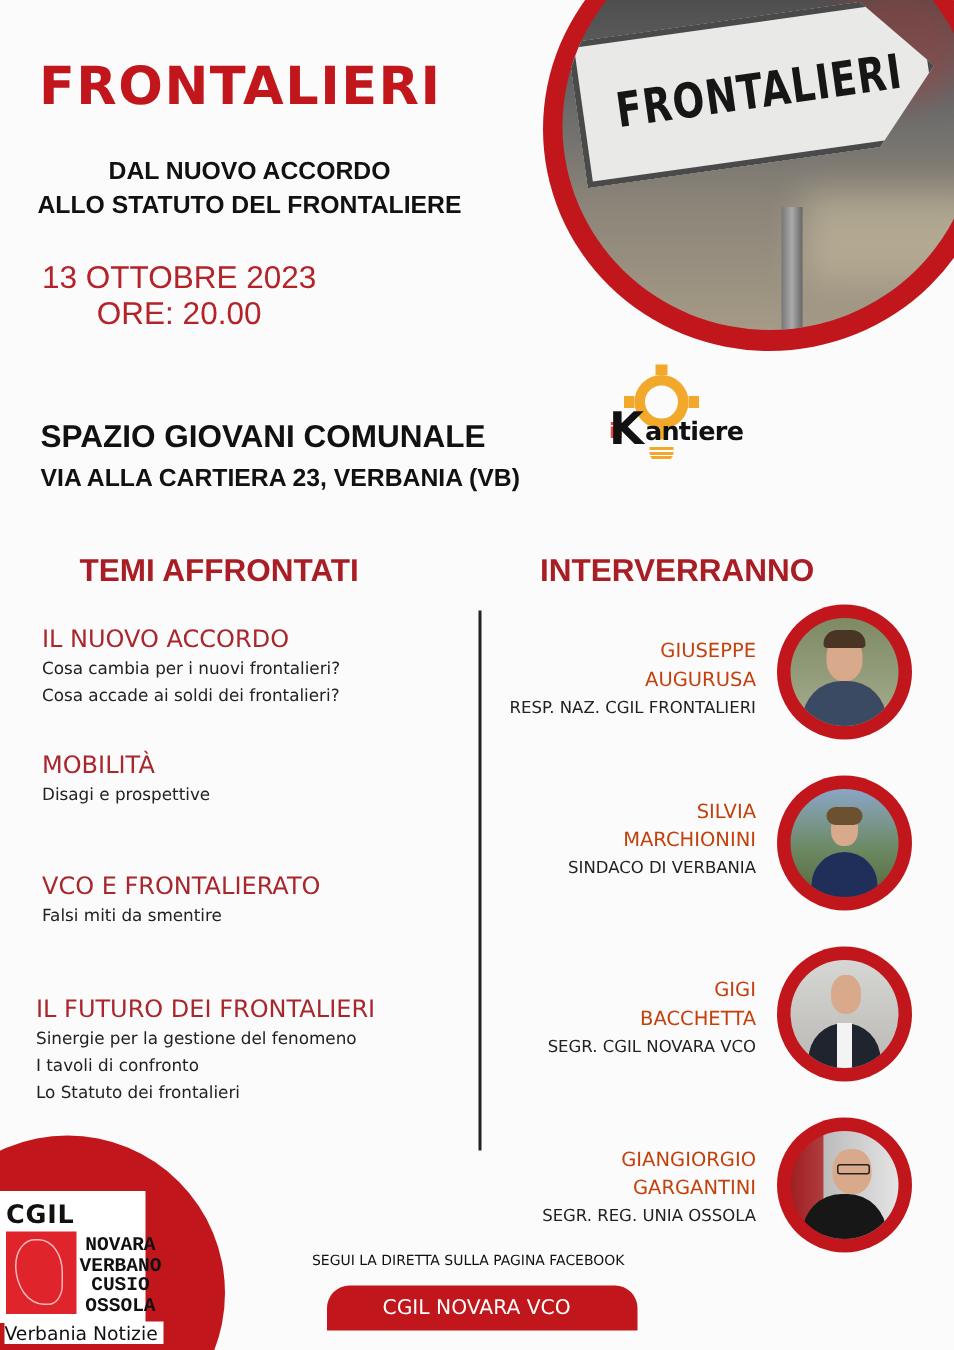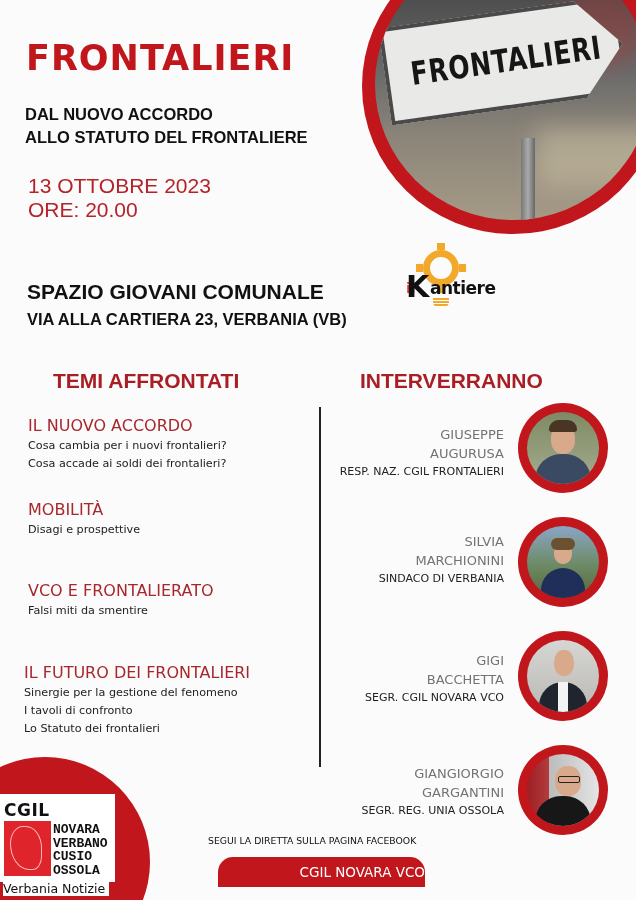--- a/index.html
+++ b/index.html
@@ -1,19 +1,19 @@
 <!DOCTYPE html>
 <html><head>
 <meta charset="utf-8">
 <style>
   * { margin:0; padding:0; box-sizing:border-box; }
   html, body { width:636px; height:900px; overflow:hidden; background:#fbfbfb; }
   body { position:relative; font-family:"Liberation Sans", sans-serif; color:#111; }
 
-  .abs { position:absolute; }
+  .abs { position:absolute;text-align:center; }
 
   
   .main-title { left:26px; top:38px; font-family:"DejaVu Sans", sans-serif; font-weight:bold; font-size:35px; letter-spacing:1px; color:#c0161c; }
   .subtitle { left:25px; top:103px; font-family:"Liberation Sans", sans-serif; font-weight:bold; font-size:16.5px; line-height:23px; color:#111; }
   .date { left:28px; top:174px; font-family:"Liberation Sans", sans-serif; font-weight:normal; font-size:21px; line-height:24px; color:#b5232a; }
 
   
   .hero { left:362px; top:-62px; width:302px; height:296px; border-radius:50%; background:#c0161c; overflow:hidden; }
   .hero-inner { position:absolute; left:13px; top:10px; width:276px; height:272px; border-radius:50%; overflow:hidden;
     background: linear-gradient(180deg,#3a3a3a 0%,#6a6a6a 45%,#8c8579 70%,#a59a86 100%); }
@@ -49,21 +49,21 @@
 
   .divider { left:319px; top:407px; width:2px; height:360px; background:#222; }
 
   
   .topic { position:absolute; }
   .topic-title { font-family:"DejaVu Sans", sans-serif; font-size:16px; color:#a8272d; line-height:22px; white-space:nowrap; }
   .topic-line { font-family:"DejaVu Sans", sans-serif; font-size:11.2px; color:#222; line-height:18px; white-space:nowrap; }
 
   
   .speaker { position:absolute; right:132px; text-align:right; }
-  .sp-name { font-family:"DejaVu Sans", sans-serif; font-size:13px; color:#737373; line-height:19px; }
+  .sp-name { font-family:"DejaVu Sans", sans-serif; font-size:13px; color:#c2410c; line-height:19px; }
   .sp-role { font-family:"DejaVu Sans", sans-serif; font-size:11px; color:#222; line-height:18px; white-space:nowrap; }
 
   .avatar { position:absolute; width:90px; height:90px; border-radius:50%; background:#c0161c; }
   .avatar-inner { position:absolute; left:9px; top:9px; width:72px; height:72px; border-radius:50%; overflow:hidden; }
   .face { position:absolute; left:24px; top:12px; width:24px; height:30px; border-radius:45%; background:#d9a98c; }
   .body-shape { position:absolute; left:8px; top:42px; width:56px; height:40px; border-radius:26px 26px 0 0; }
   .av1 .avatar-inner { background:linear-gradient(180deg,#7e8a64,#a6ad8e); }
   .av1 .body-shape { background:#3b4a63; }
   .av1 .face::before { content:""; position:absolute; left:-2px; top:-4px; width:28px; height:12px; background:#4a3423; border-radius:14px 14px 4px 4px; }
   .av2 .avatar-inner { background:linear-gradient(180deg,#8aa6c6 0%,#6c8a64 55%,#58673c 100%); }
@@ -74,31 +74,31 @@
   .av3 .body-shape { background:#20242e; left:12px; width:48px; }
   .av3 .face { left:27px; top:10px; width:20px; height:26px; }
   .av3 .shirt { position:absolute; left:31px; top:42px; width:10px; height:30px; background:#f3f3f3; }
   .av4 .avatar-inner { background:linear-gradient(90deg,#9e1f22 0%,#b13b3d 30%,#bcbcbc 31%,#e4e4e4 100%); }
   .av4 .body-shape { background:#171717; }
   .av4 .face { left:28px; top:12px; width:26px; height:30px; }
   .av4 .face::after { content:""; position:absolute; left:3px; top:10px; width:20px; height:5px; border:1.5px solid #222; border-radius:2px; }
 
   
   .cgil-circle { left:-60px; top:757px; width:210px; height:210px; border-radius:50%; background:#c0161c; }
-  .cgil-box { left:0px; top:794px; width:115px; height:88px; background:#fff; }
+  .cgil-box { left:0px; top:794px; width:97px; height:88px; background:#fff; }
   .cgil-word { position:absolute; left:4px; top:6px; font-family:"DejaVu Sans", sans-serif; font-weight:bold; font-size:17px; color:#111; letter-spacing:0.5px; }
   .cgil-red { position:absolute; left:4px; top:27px; width:47px; height:55px; background:#e0242b; }
   .cgil-map { position:absolute; left:10px; top:32px; width:32px; height:44px; border:1px solid #f7b8b8; border-radius:40% 50% 30% 60%; }
   .cgil-lines { position:absolute; left:53px; top:29px; font-family:Liberation Mono, monospace; font-weight:bold; font-size:13px; line-height:13.5px; color:#111; }
 
   .watermark { left:3px; top:881px; font-family:"DejaVu Sans", sans-serif; font-size:12.5px; color:#111; background:#fff; padding-right:4px; }
 
   .follow-text { left:208px; top:835px; font-family:"DejaVu Sans", sans-serif; font-size:9.3px; color:#111; }
   .fb-button { left:218px; top:857px; width:207px; height:30px; border-radius:15px 15px 0 0; background:#c0161c; color:#fff;
-    font-family:"DejaVu Sans", sans-serif; font-size:13.5px; text-align:right; line-height:30px; overflow:hidden; }
+    font-family:"DejaVu Sans", sans-serif; font-size:13.5px; text-align:left; line-height:30px; overflow:hidden;padding-left:37px; }
 </style>
 </head>
 <body>
 
 <div class="abs hero">
   <div class="hero-inner">
     <div class="hero-blur1"></div>
     <div class="hero-blur2"></div>
     <div class="pole"></div>
     <div class="sign"></div>

